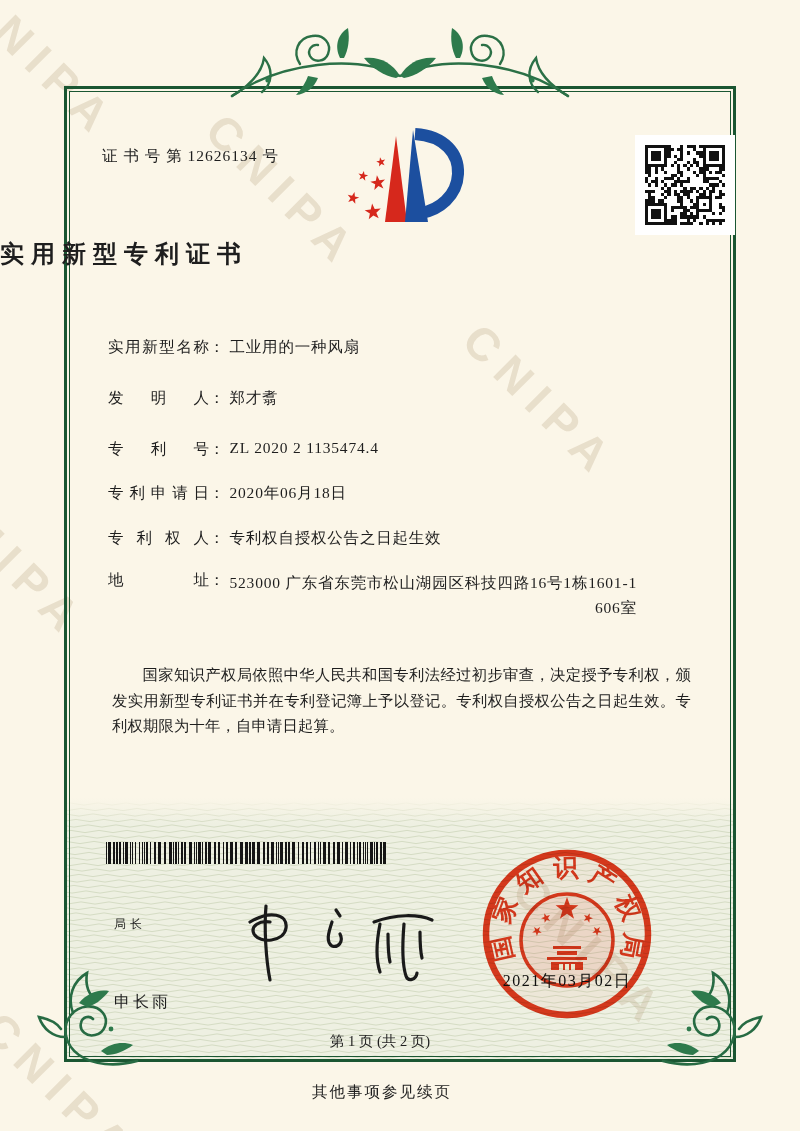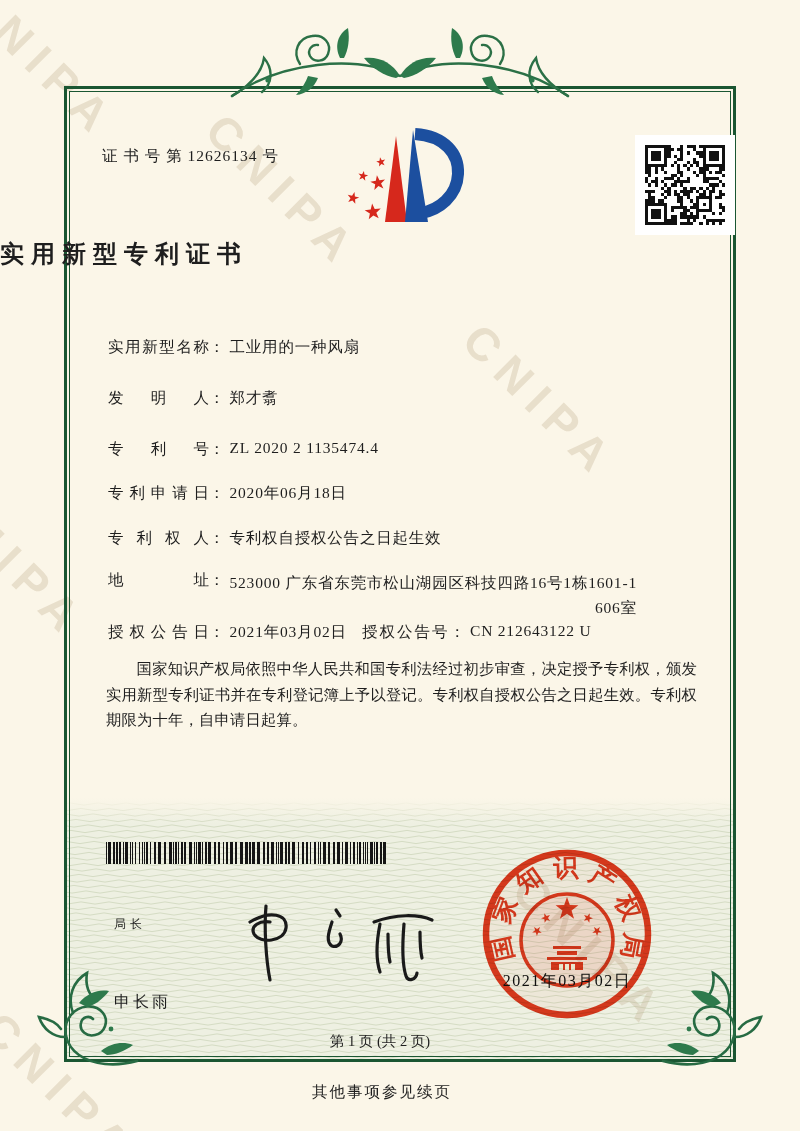--- a/index.html
+++ b/index.html
@@ -31,21 +31,21 @@
   .frow{position:absolute;left:108px;width:600px;font-size:15.5px;z-index:5;}
   .flabel{display:inline-block;width:101px;text-align:justify;text-align-last:justify;vertical-align:top;}
   .fcolon{display:inline-block;vertical-align:top;margin-right:5px;}
   .fvalue{letter-spacing:0.8px;vertical-align:top;}
   .addr{display:inline-block;vertical-align:top;line-height:25px;max-width:460px;}
   .addr-line{display:block;text-align:right;}
   .pair2{position:absolute;left:254px;top:0;white-space:nowrap;}
   .flabel2{letter-spacing:2px;}
   .paras{position:absolute;left:106px;top:656px;width:591px;font-size:15.3px;line-height:25.6px;
          text-align:justify;z-index:5;letter-spacing:0.2px;}
-  .paras p{margin:0;text-indent:2em;}
+  .paras p{margin:6px;text-indent:2em;}
   .barcode{position:absolute;left:106px;top:842px;z-index:5;}
   .officer-title{position:absolute;left:114px;top:916px;font-size:12px;letter-spacing:4px;z-index:5;
          font-family:"Liberation Sans","DejaVu Sans",sans-serif;font-weight:500;}
   .officer-name{position:absolute;left:114px;top:948px;font-size:16px;letter-spacing:3px;z-index:5;
          font-family:"Liberation Sans","DejaVu Sans",sans-serif;font-weight:400;margin-top:44px;}
   .sig{position:absolute;left:236px;top:888px;z-index:5;}
   .seal{position:absolute;left:467px;top:834px;z-index:6;mix-blend-mode:multiply;}
   .pageinfo{position:absolute;left:0;right:0;top:1032px;text-align:center;font-size:14.5px;z-index:5;
             transform:translateX(-20px);}
   .contnote{position:absolute;left:0;right:0;top:1082px;text-align:center;font-size:15.5px;letter-spacing:2px;z-index:5;
@@ -500,26 +500,20 @@
   </div>
   <div class="frow" style="top:483px">
     <span class="flabel">专利申请日</span><span class="fcolon">：</span><span class="fvalue">2020年06月18日</span>
   </div>
   <div class="frow" style="top:528px">
     <span class="flabel">专利权人</span><span class="fcolon">：</span><span class="fvalue">专利权自授权公告之日起生效</span>
   </div>
   <div class="frow" style="top:570px">
     <span class="flabel">地址</span><span class="fcolon">：</span><span class="fvalue addr"><span class="addr-line">523000 广东省东莞市松山湖园区科技四路16号1栋1601-1</span><span class="addr-line">606室</span></span>
   </div>
-  <div class="frow" style="top:622px">
-    <span class="flabel">授权公告日</span><span class="fcolon">：</span><span class="fvalue">2021年03月02日</span>
-    <span class="pair2">
-      <span class="flabel2">授权公告号</span><span class="fcolon">：</span><span class="fvalue">CN 212643122 U</span>
-    </span>
-  </div>
 
   <div class="paras">
     <p>国家知识产权局依照中华人民共和国专利法经过初步审查，决定授予专利权，颁发实用新型专利证书并在专利登记簿上予以登记。专利权自授权公告之日起生效。专利权期限为十年，自申请日起算。</p>
   </div>
 
   <svg id="barcode-svg" class="barcode" width="290" height="24" viewBox="0 0 290 24" shape-rendering="crispEdges">
       <rect x="0" y="0" width="1" height="22" fill="#151515"></rect>
       <rect x="2" y="0" width="3" height="22" fill="#151515"></rect>
       <rect x="7" y="0" width="2" height="22" fill="#151515"></rect>
       <rect x="10" y="0" width="2" height="22" fill="#151515"></rect>

